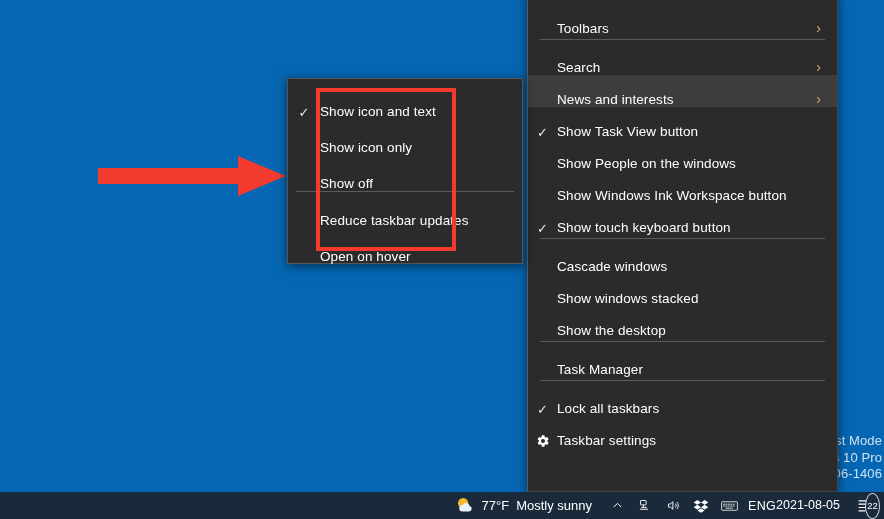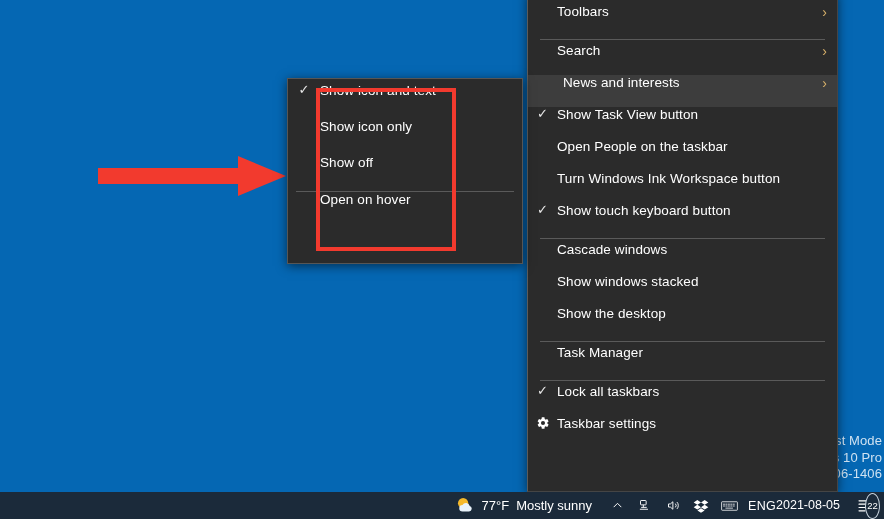--- a/index.html
+++ b/index.html
@@ -70,32 +70,31 @@
     left: 287px;
     top: 78px;
     width: 236px;
     height: 186px;
     border: 1px solid #565656;
   }
 
   .menu-item {
     position: relative;
     display: flex;
-    align-items: flex-start;
+    align-items: flex-end;
     height: 32px;
-    padding: 0 10px 0 0;
+    padding: 0 16px 0 0;
     color: #ffffff;
     font-size: 13.5px;
     white-space: nowrap;
     cursor: default;
     letter-spacing: 0.1px;
   }
   .menu-item.hl {
     background: #3d3d3d;
-    gap: 6px;
   }
   .mi-gutter {
     width: 29px;
     min-width: 29px;
     display: flex;
     align-items: center;
     justify-content: center;
     color: #d8d8d8;
   }
   .mi-label {
@@ -268,26 +267,26 @@
 
     <div class="menu-item">
       <span class="mi-gutter">
           <span class="check">✓</span>
         </span>
       <span class="mi-label">Show Task View button</span>
     </div>
 
     <div class="menu-item">
       <span class="mi-gutter"></span>
-      <span class="mi-label">Open People on the taskbar</span>
-    </div>
-
-    <div class="menu-item">
-      <span class="mi-gutter"></span>
-      <span class="mi-label">Turn Windows Ink Workspace button</span>
+      <span class="mi-label">Show People on the windows</span>
+    </div>
+
+    <div class="menu-item">
+      <span class="mi-gutter"></span>
+      <span class="mi-label">Show Windows Ink Workspace button</span>
     </div>
 
     <div class="menu-item">
       <span class="mi-gutter">
           <span class="check">✓</span>
         </span>
       <span class="mi-label">Show touch keyboard button</span>
     </div>
 
     <div class="sep"></div>
@@ -349,20 +348,24 @@
       <span class="mi-label">Show icon only</span>
     </div>
 
     <div class="menu-item">
       <span class="mi-gutter"></span>
       <span class="mi-label">Show off</span>
     </div>
 
     <div class="sep"></div>
 
+    <div class="menu-item">
+      <span class="mi-gutter"></span>
+      <span class="mi-label">Reduce taskbar updates</span>
+    </div>
 
     <div class="menu-item">
       <span class="mi-gutter"></span>
       <span class="mi-label">Open on hover</span>
     </div>
   </div>
 
   <div id="red-box"></div>
 
   <div id="taskbar">

